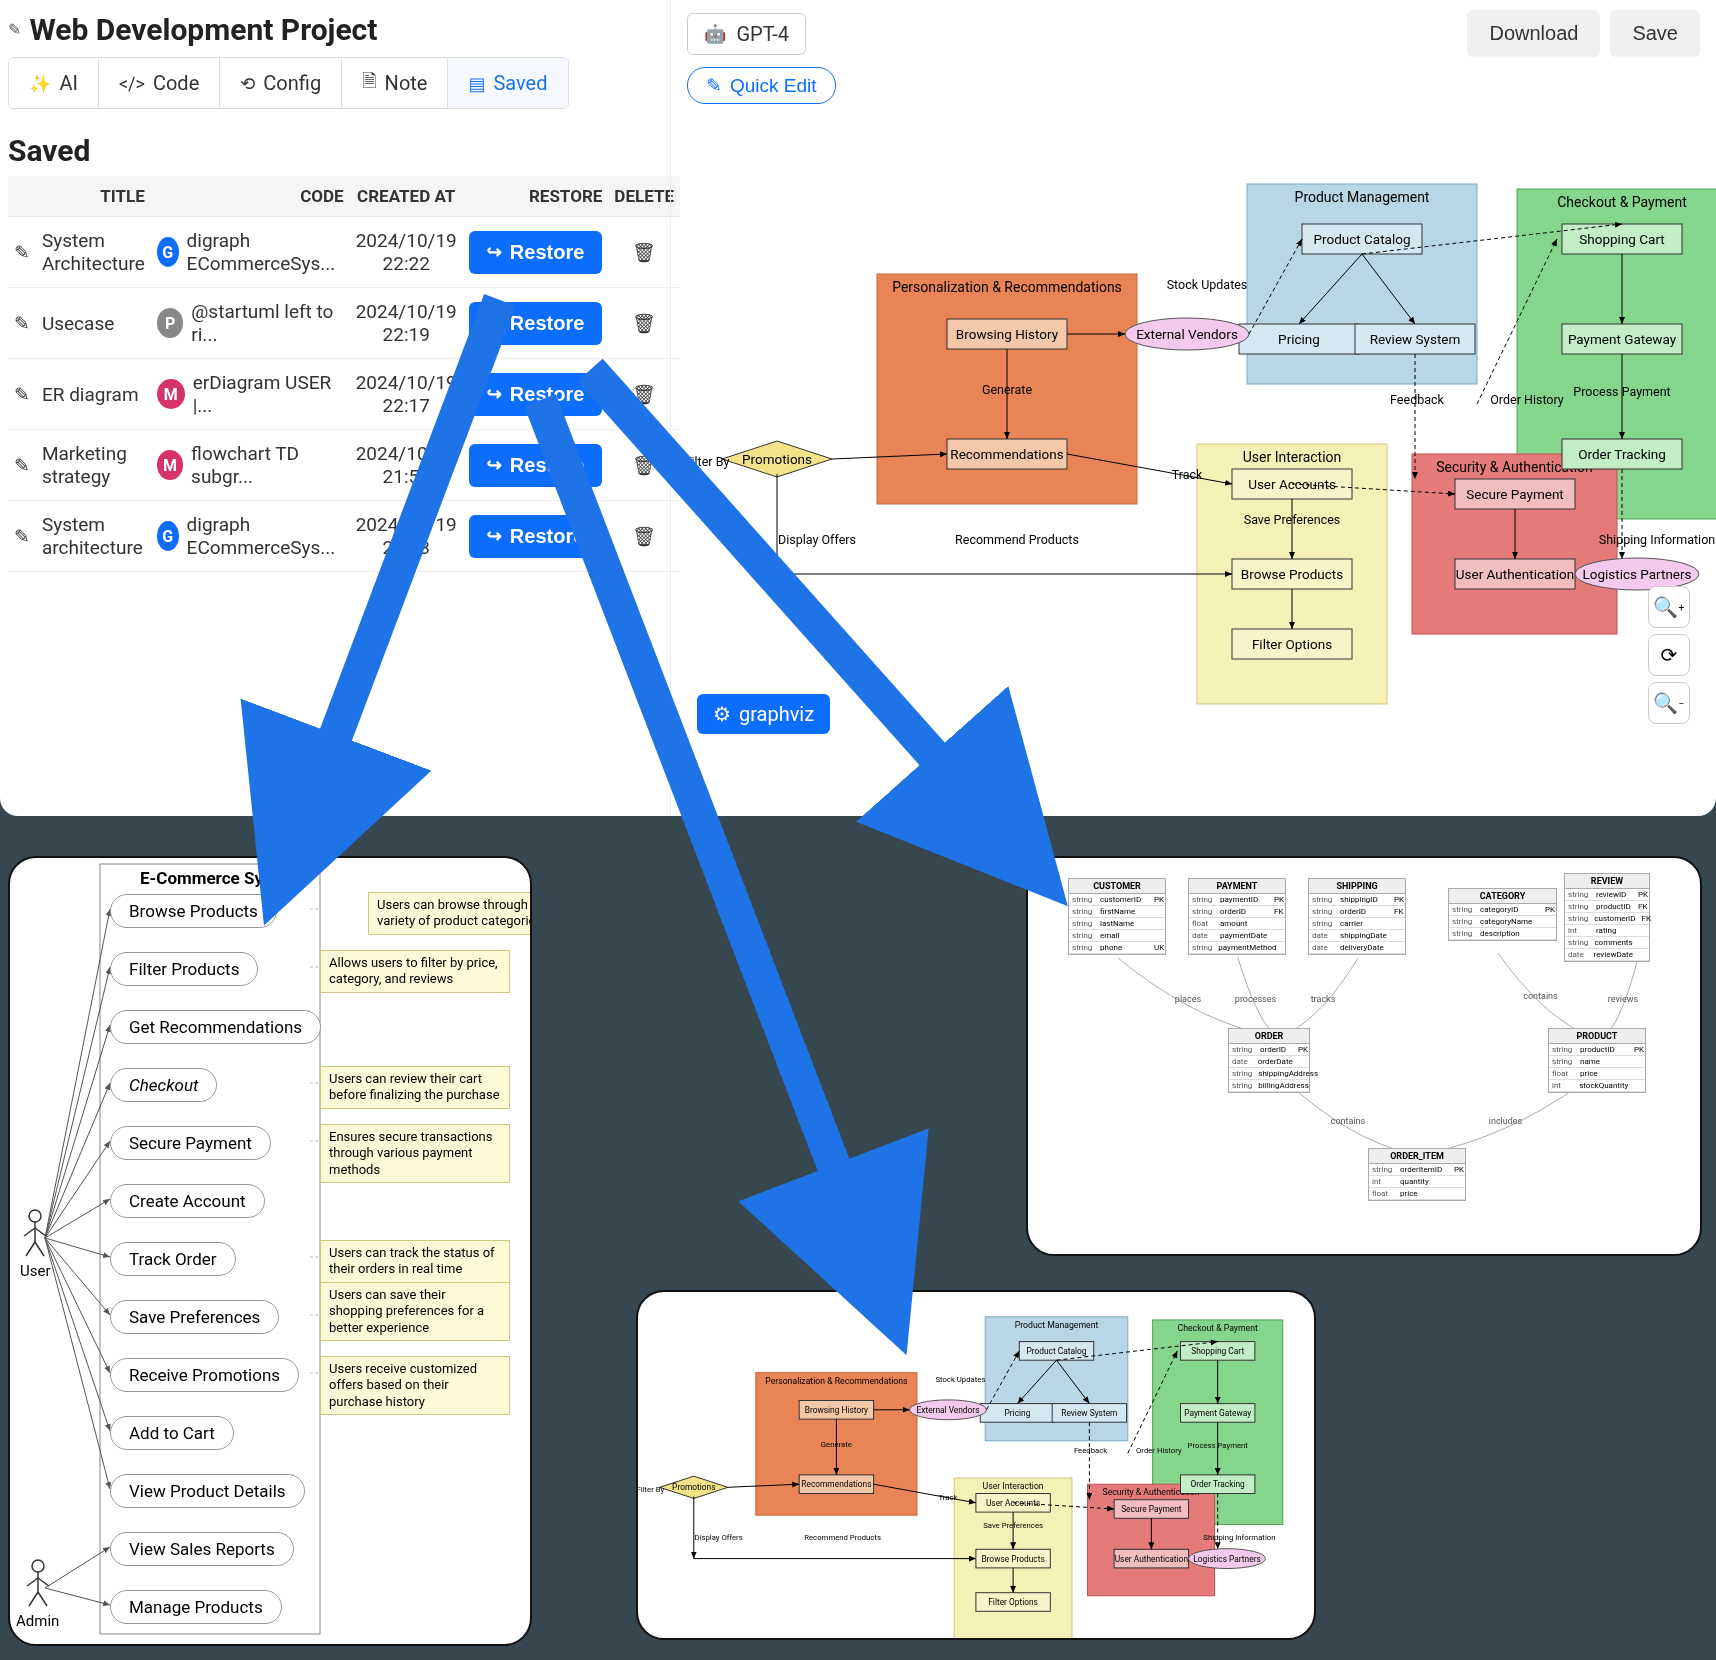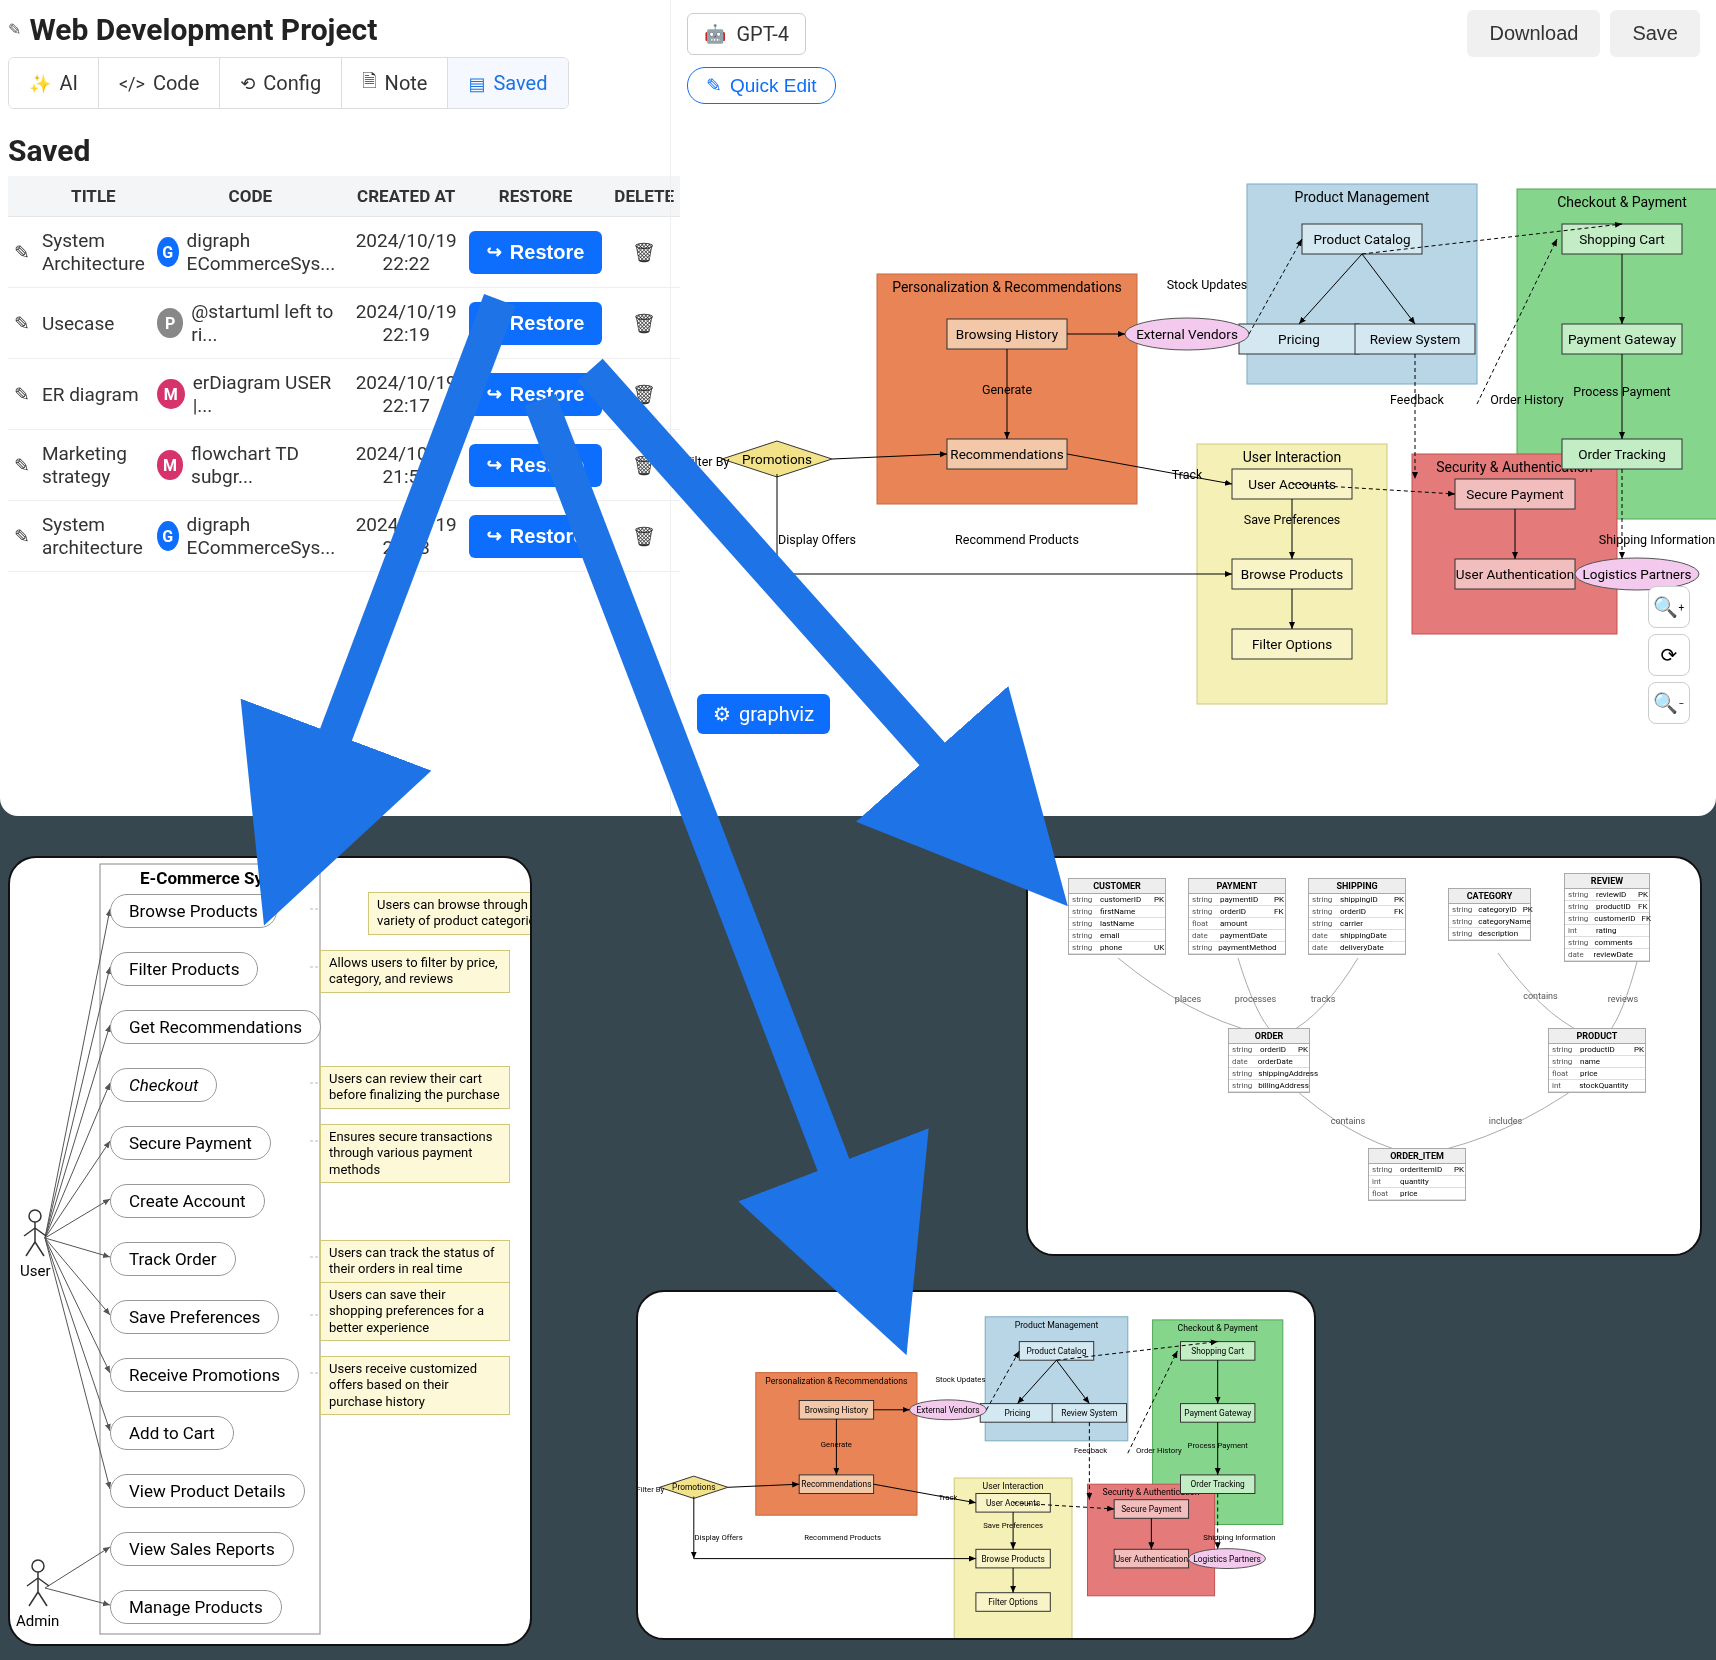--- a/index.html
+++ b/index.html
@@ -33,21 +33,21 @@
 .tab {
   padding: 10px 20px; font-size: 20px; display: flex; align-items: center; gap: 8px;
   border-right: 1px solid #ddd; cursor: pointer; background: #fff; color: #333;
 }
 .tab:last-child { border-right: none; }
 .tab.active { color: #1e73e6; background: #f5f9ff; }
 .tab .ticon { font-size: 18px; }
 .section-heading { font-size: 30px; font-weight: 700; margin-top: 24px; margin-bottom: 8px; color: #222; }
 .saved-table { width: 100%; border-collapse: collapse; }
 .saved-table th {
-  text-align: center; font-size: 17px; font-weight: 700; color: #333;
+  text-align: right; font-size: 17px; font-weight: 700; color: #333;
   padding: 10px 6px; background: #f4f5f7; border-bottom: 1px solid #e5e5e5;
 }
 .saved-table td {
   padding: 12px 6px; font-size: 19px; color: #333; border-bottom: 1px solid #eee;
   vertical-align: middle;
 }
 .rowedit { font-size: 15px; color: #555; }
 .rtitle { font-size: 19px; }
 .code-cell { display: flex; align-items: center; gap: 8px; }
 .code-badge {
@@ -650,21 +650,21 @@
           <span class="er-type">date</span>
           <span class="er-col">shippingDate</span>
           <span class="er-pk"></span>
         </div>
         <div class="er-row">
           <span class="er-type">date</span>
           <span class="er-col">deliveryDate</span>
           <span class="er-pk"></span>
         </div>
       </div>
-      <div class="er-table" style="left: 420px; top: 30px; width: 83px;">
+      <div class="er-table" style="left: 420px; top: 30px; width: 109px;">
         <div class="er-head">CATEGORY</div>
         <div class="er-row">
           <span class="er-type">string</span>
           <span class="er-col">categoryID</span>
           <span class="er-pk">PK</span>
         </div>
         <div class="er-row">
           <span class="er-type">string</span>
           <span class="er-col">categoryName</span>
           <span class="er-pk"></span>

